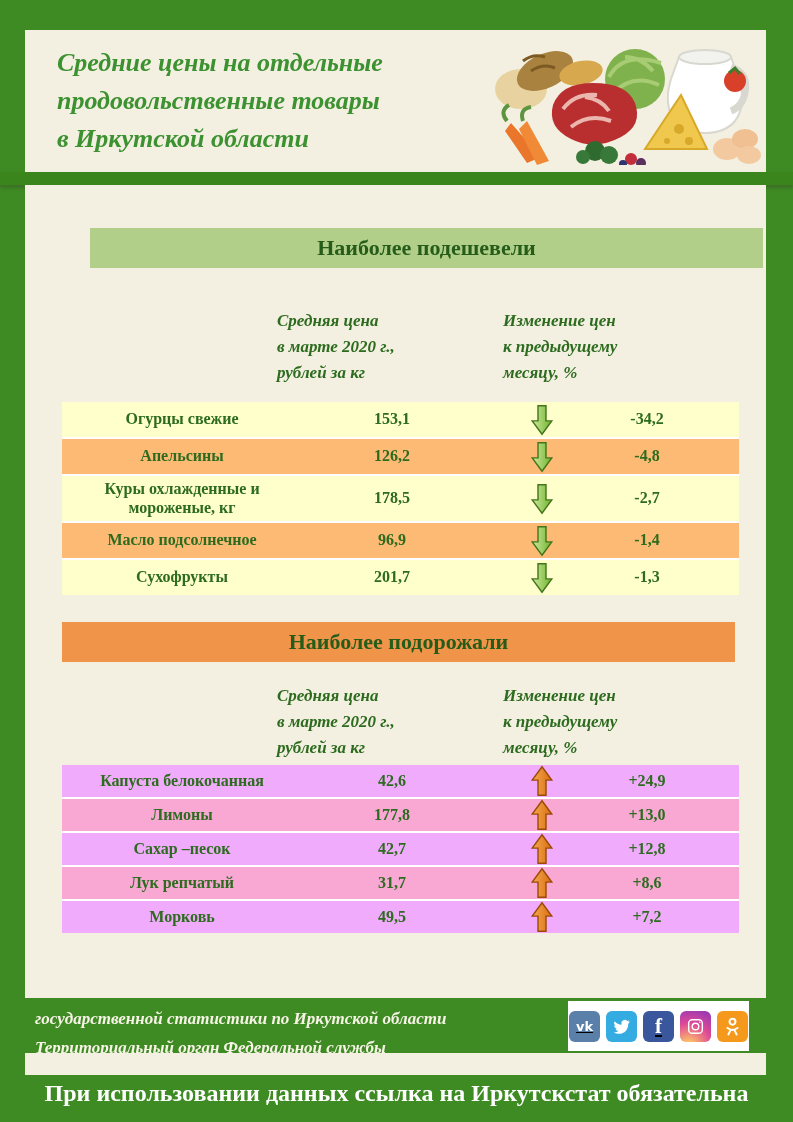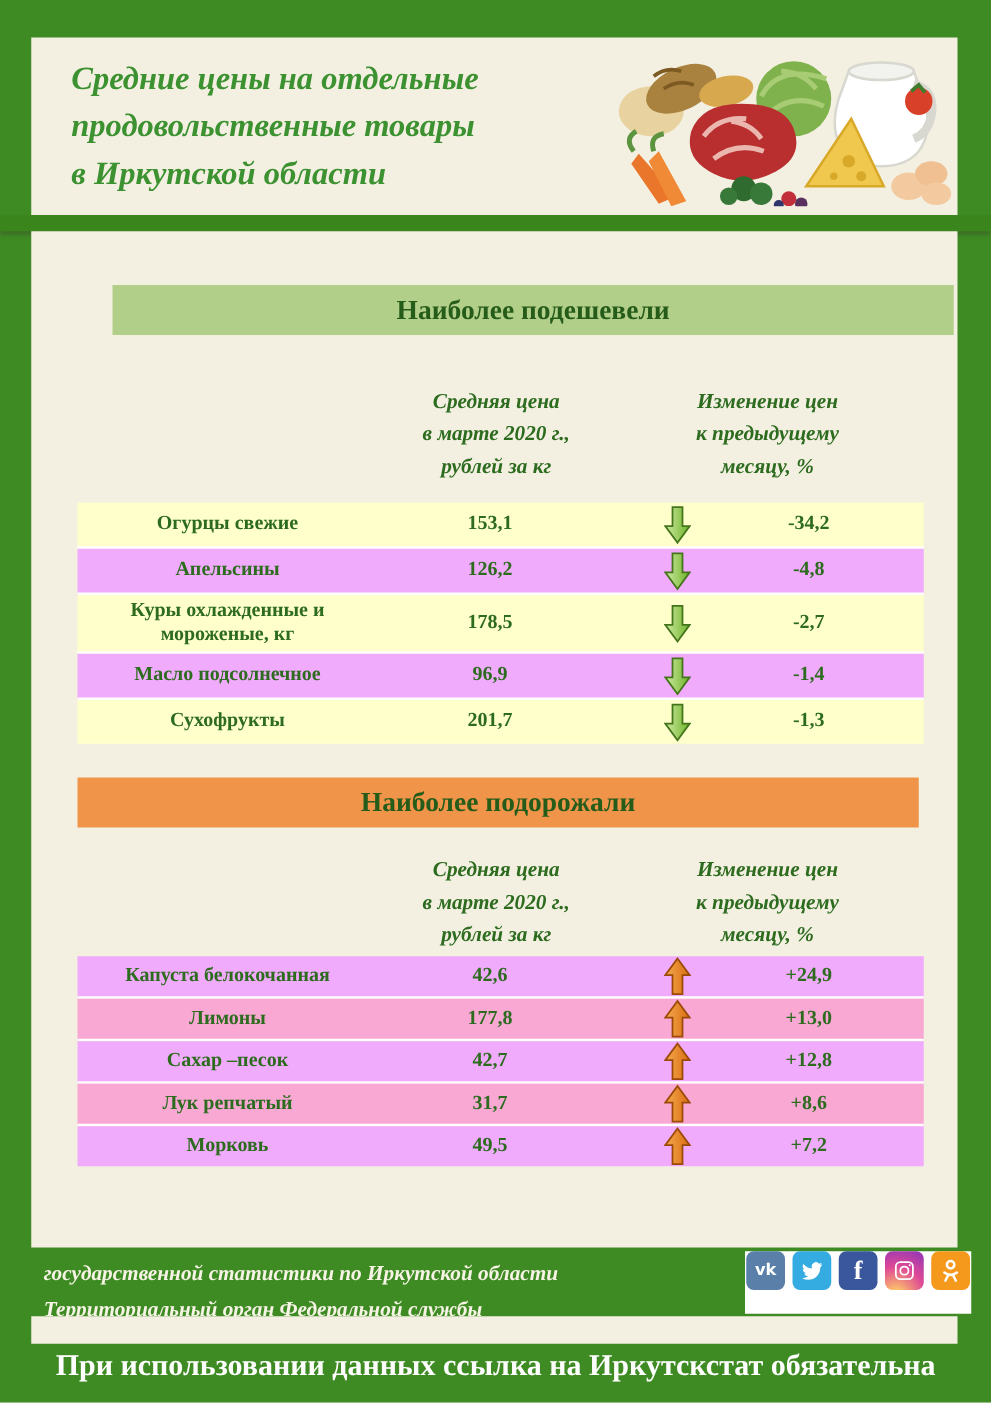--- a/index.html
+++ b/index.html
@@ -26,54 +26,54 @@
   
   .main-panel{left:25px;top:185px;width:741px;height:813px;}
   .banner{
     position:absolute;left:37px;width:673px;height:40px;
     display:flex;align-items:center;justify-content:center;
     font-size:22px;font-weight:bold;color:#265c1a;
   }
   .banner-cheap{top:43px;background:#b2cf8a;margin-left:28px;}
   .banner-dear{top:437px;background:#f0944a;}
   .col-head{
-    position:absolute;width:240px;text-align:center;
+    position:absolute;width:240px;text-align:left;
     font-size:17px;font-weight:bold;font-style:italic;
     color:#2d6b1f;line-height:26px;
   }
   .col-head.price{left:252px;}
   .col-head.change{left:478px;width:222px;}
   .ch1{top:123px;} .ch2{top:498px;}
   .table{position:absolute;left:37px;width:677px;border-radius:17px;}
   .t1{top:217px;} .t2{top:580px;}
   .row{
     display:grid;grid-template-columns:240px 180px 120px 90px auto;
     align-items:center;border-bottom:2px solid #ffffff;
   }
   .t1 .row{min-height:35px;} .t2 .row{min-height:32px;}
   .t1 .row:nth-child(3){min-height:45px;}
   .row:last-child{border-bottom:none;}
-  .row.odd{background:#ffffcc;} .row.even{background:#f0abfc;}
+  .row.odd{background:#ffffcc;} .row.even{background:#fdba74;}
   .t2 .row.odd{background:#f0abfc;} .t2 .row.even{background:#f9a8d4;}
   .cell{
     text-align:center;font-size:16px;font-weight:bold;color:#2d6b1f;
     line-height:1.15;
   }
   .cell.name{max-width:210px;justify-self:center;}
   .arrow-cell{display:flex;align-items:center;justify-content:center;height:100%;}
   .arrow-cell svg{display:block;}
   
   .footer-org{
     position:absolute;left:35px;top:1004px;width:520px;
     font-size:17px;font-weight:bold;font-style:italic;
     color:#f7f4e6;line-height:29px;
   }
   .social-box{
-    position:absolute;left:596px;top:1001px;width:181px;height:50px;
-    background:#ffffff;display:flex;align-items:flex-start;justify-content:center;gap:6px;
+    position:absolute;left:568px;top:1001px;width:181px;height:50px;
+    background:#ffffff;display:flex;align-items:center;justify-content:center;gap:6px;text-decoration:underline;
   }
   .sicon{
     width:31px;height:31px;border-radius:6px;
     display:flex;align-items:center;justify-content:center;
     color:#fff;
   }
   .sicon.vk{background:#5a7fa8;font-family:"DejaVu Sans",sans-serif;font-weight:bold;font-size:13px;}
   .sicon.tw{background:#35ace1;}
   .sicon.fb{background:#3a579d;font-family:"Liberation Serif",serif;font-weight:bold;font-size:21px;}
   .sicon.ig{background:radial-gradient(circle at 28% 115%, #fdc468 10%, #df4996 55%, #9537b5 95%);}

